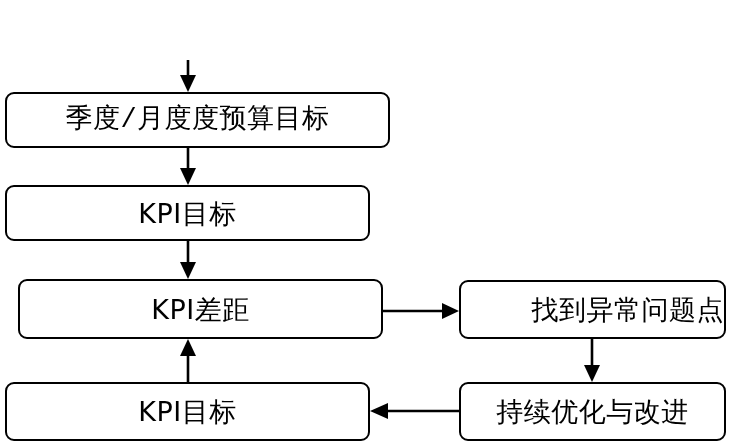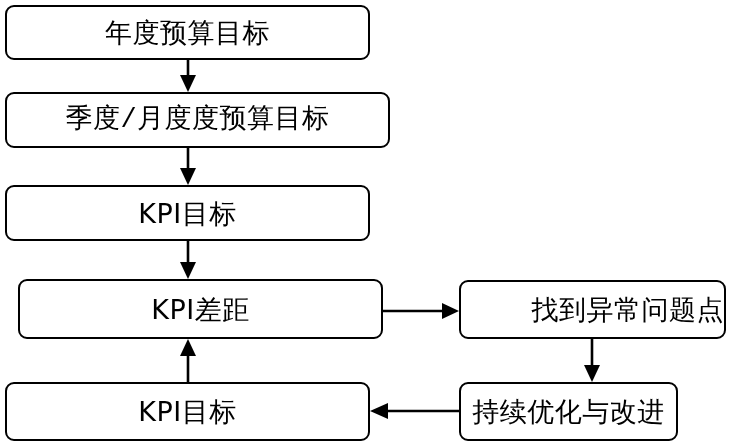--- a/index.html
+++ b/index.html
@@ -88,23 +88,20 @@
       <polygon class="edge-head" points="370,411 388,403 388,419"></polygon>
     </g>
 
     <g>
       <line class="edge-line" x1="188" y1="382" x2="188" y2="348"></line>
       <polygon class="edge-head" points="188,339 180,356 196,356"></polygon>
     </g>
 
   </svg>
 
-  <div class="node" style="left:5px; top:5px; width:365px; height:55px;">
-    <span class="node-label">年度预算目标</span>
-  </div>
 
   <div class="node" style="left:5px; top:92px; width:385px; height:56px;font-family:Liberation Mono, monospace;">
     <span class="node-label">季度/月度度预算目标</span>
   </div>
 
   <div class="node" style="left:5px; top:185px; width:365px; height:56px;">
     <span class="node-label">KPI目标</span>
   </div>
 
   <div class="node" style="left:18px; top:279px; width:365px; height:60px;">
@@ -112,17 +109,17 @@
   </div>
 
   <div class="node" style="left:5px; top:382px; width:365px; height:59px;">
     <span class="node-label">KPI目标</span>
   </div>
 
   <div class="node" style="left:459px; top:280px; width:267px; height:59px;justify-content:flex-end;">
     <span class="node-label">找到异常问题点</span>
   </div>
 
-  <div class="node" style="left:459px; top:382px; width:219px; height:59px;">
+  <div class="node" style="left:459px; top:382px; width:267px; height:59px;">
     <span class="node-label">持续优化与改进</span>
   </div>
 
 </div>
 
 </body></html>

